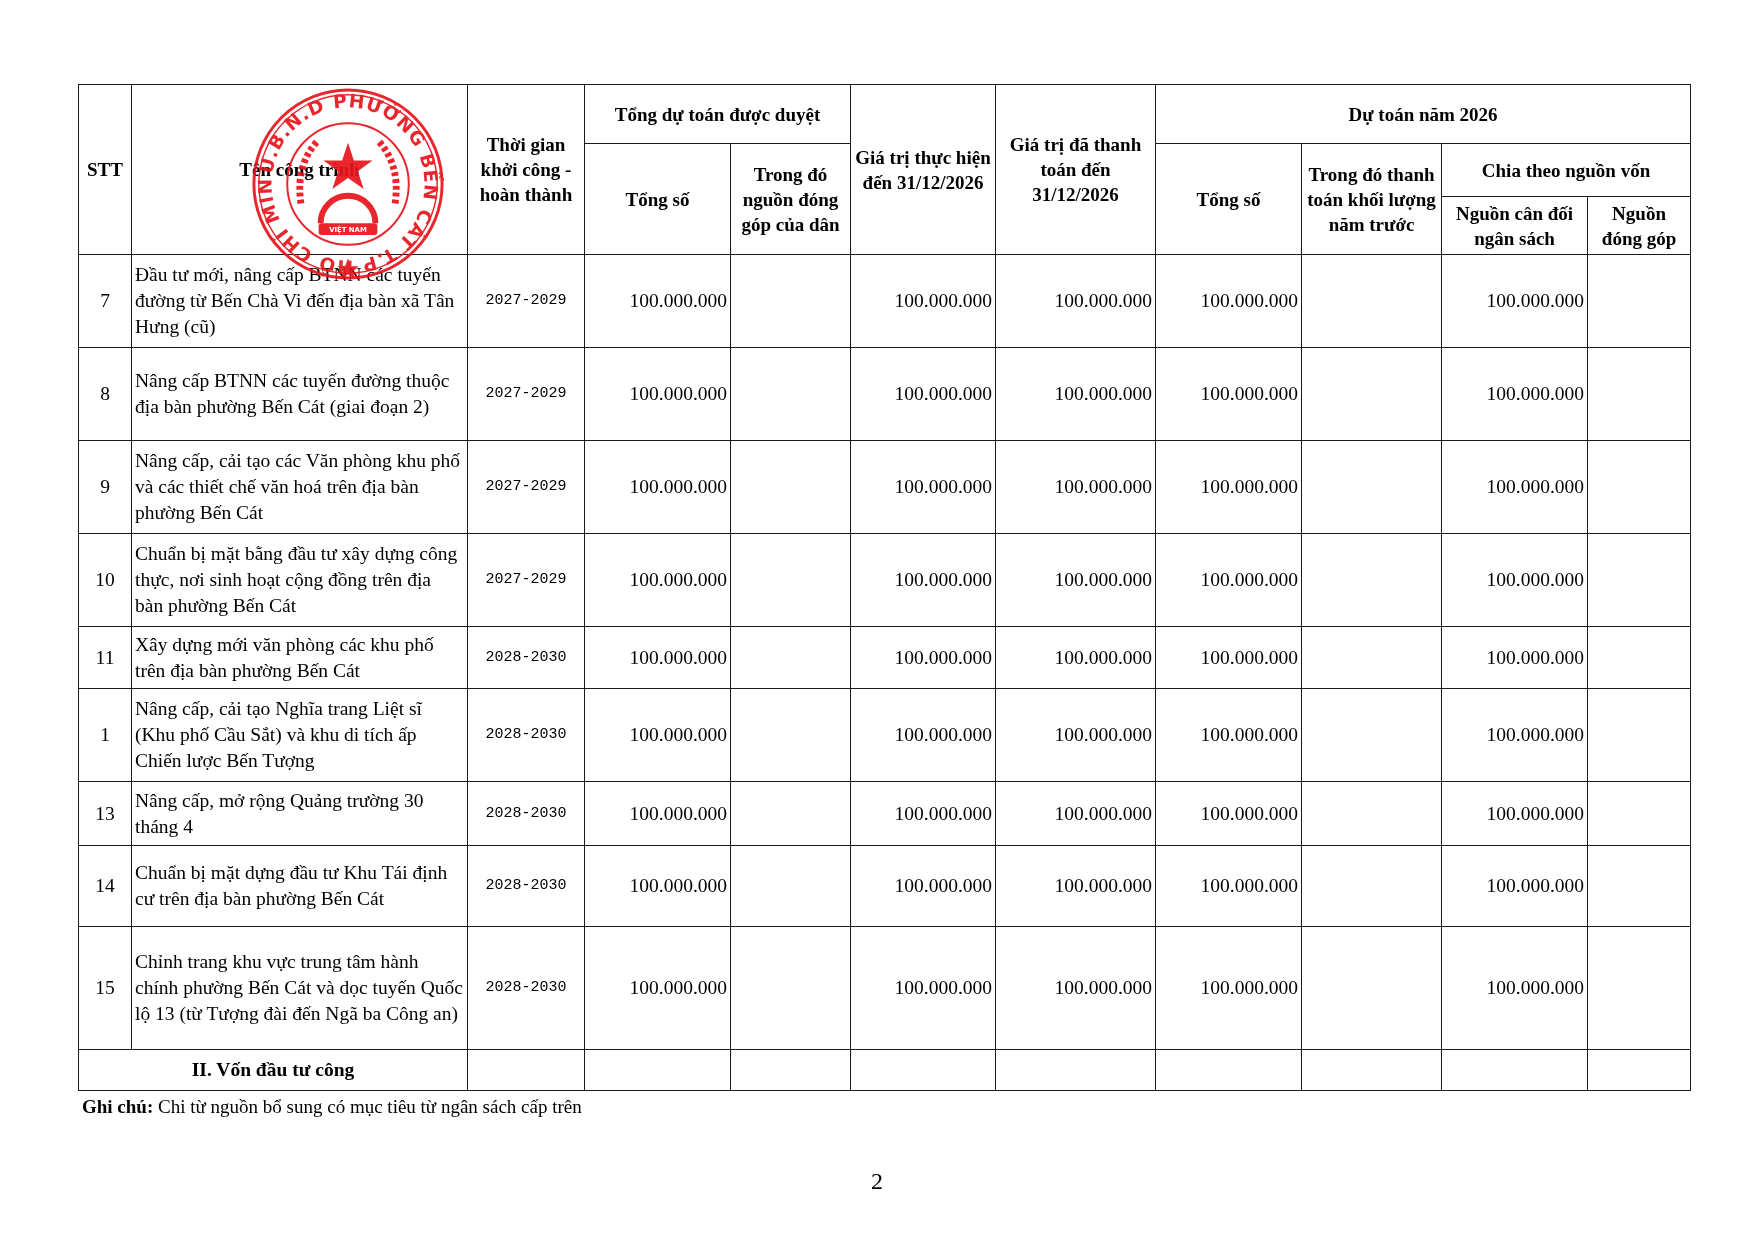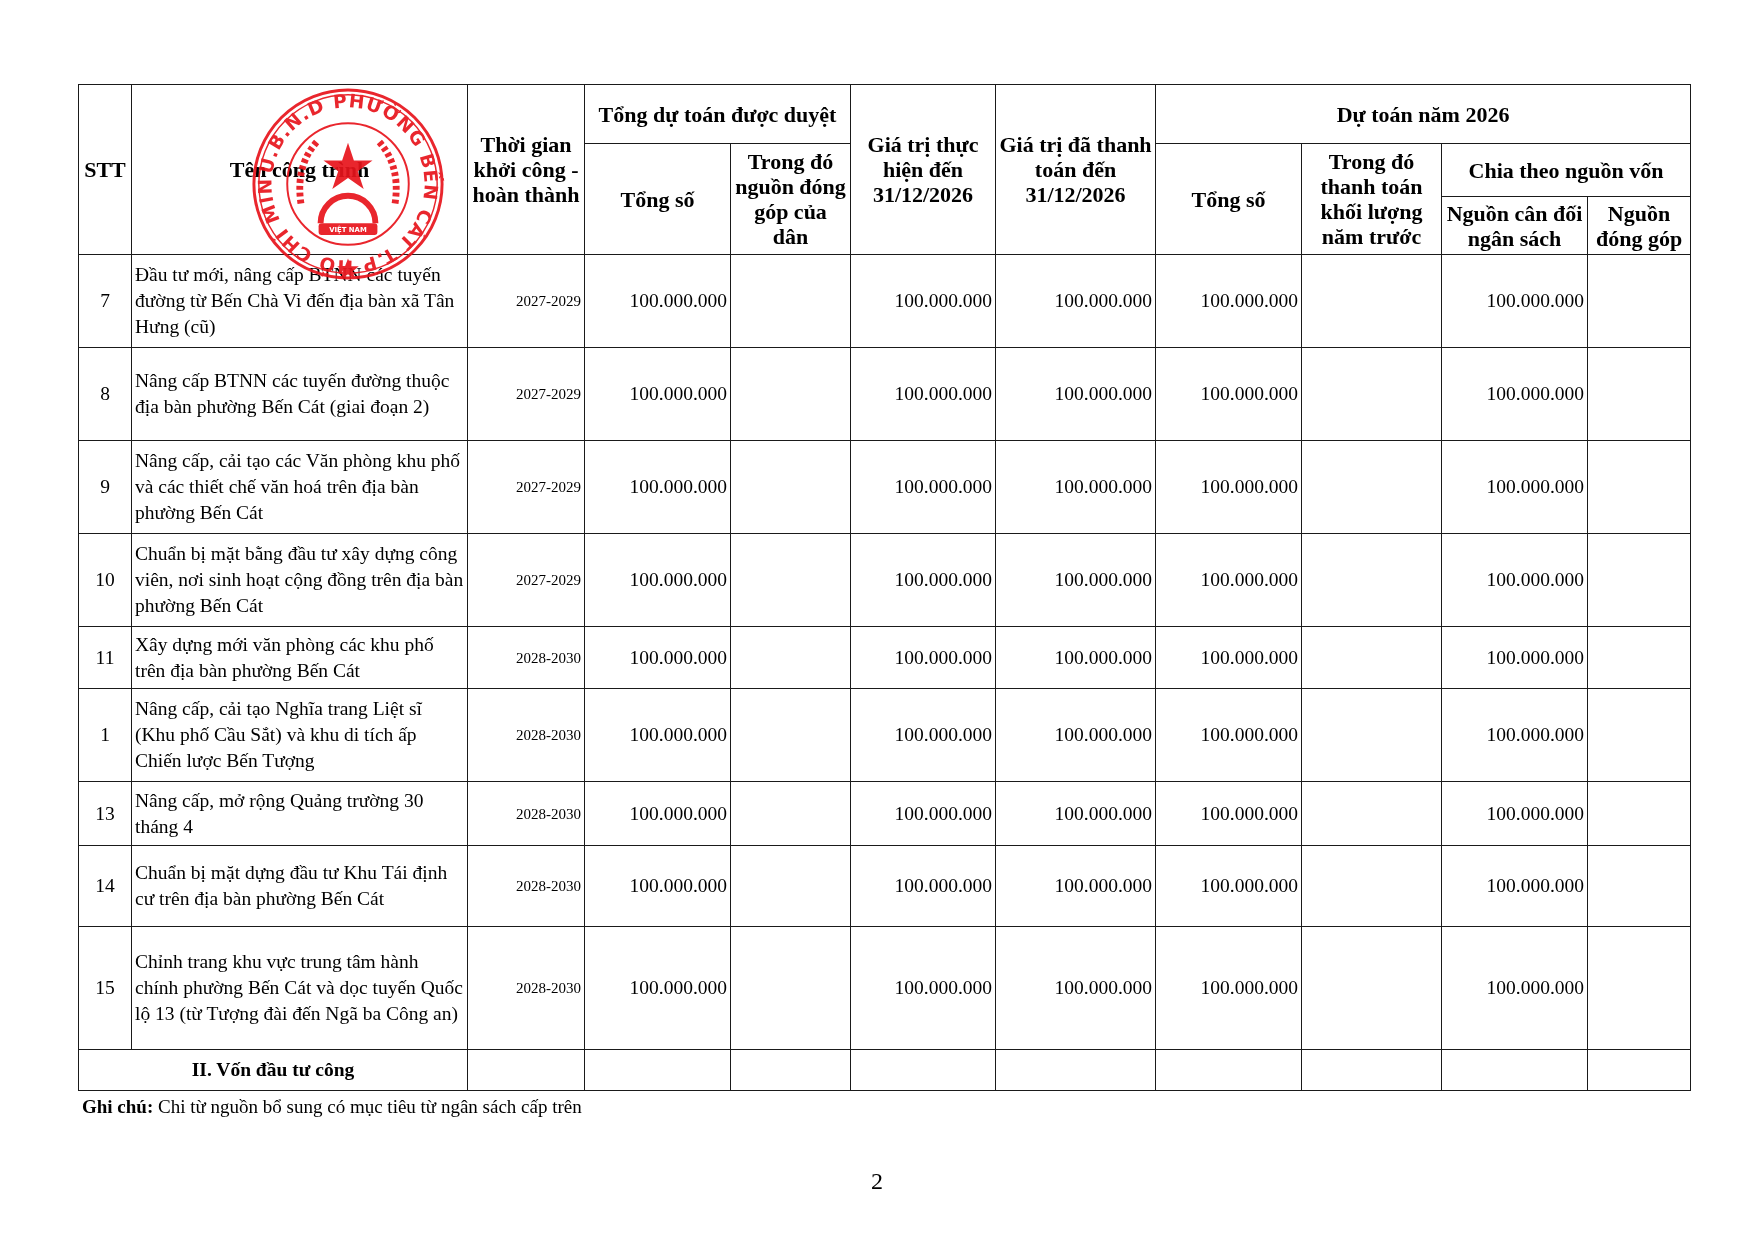--- a/index.html
+++ b/index.html
@@ -1,25 +1,25 @@
 <!DOCTYPE html>
 <html><head>
 <meta charset="utf-8">
 <style>
   html, body { margin:0; padding:0; background:#ffffff; }
   body { width:1754px; height:1240px; position:relative; overflow:hidden;
          font-family:"Liberation Serif","DejaVu Serif",serif; color:#000; }
   table.budget { position:absolute; left:78px; top:84px; border-collapse:collapse;
          table-layout:fixed; width:1612px; }
   table.budget td, table.budget th { border:1.6px solid #1a1a1a; padding:0 3px; vertical-align:middle; }
-  table.budget th { font-weight:bold; font-size:22px; line-height:25px; text-align:center; }
+  table.budget th { font-weight:bold; font-size:19px; line-height:25px; text-align:center; }
   table.budget td { font-size:19.5px; line-height:26px; }
   td.stt { text-align:center; }
   td.name { text-align:left; padding-left:3px; }
-  td.time { text-align:right; font-size:15px !important; }
+  td.time { text-align:center; font-size:15px !important;font-family:Liberation Mono, monospace; }
   td.num { text-align:right; padding-right:3px; }
   td.section { font-weight:bold; text-align:center; }
   .note { position:absolute; left:82px; top:1096px; font-size:19px; }
   .note b { font-weight:bold;margin-top:43px; }
   .page-num { position:absolute; left:0; width:1754px; top:1168px; text-align:center; font-size:24px; }
   .stamp { position:absolute; left:250px; top:86px; width:196px; height:196px; pointer-events:none; opacity:0.92; }
 </style>
 </head>
 <body>
 
@@ -94,21 +94,21 @@
         <td class="num"></td>
         <td class="num">100.000.000</td>
         <td class="num">100.000.000</td>
         <td class="num">100.000.000</td>
         <td class="num"></td>
         <td class="num">100.000.000</td>
         <td class="num"></td>
       </tr>
       <tr style="height: 93px;">
         <td class="stt">10</td>
-        <td class="name">Chuẩn bị mặt bằng đầu tư xây dựng công viên, nơi sinh hoạt cộng đồng trên địa bàn phường Bến Cát</td>
+        <td class="name">Chuẩn bị mặt bằng đầu tư xây dựng công thực, nơi sinh hoạt cộng đồng trên địa bàn phường Bến Cát</td>
         <td class="time">2027-2029</td>
         <td class="num">100.000.000</td>
         <td class="num"></td>
         <td class="num">100.000.000</td>
         <td class="num">100.000.000</td>
         <td class="num">100.000.000</td>
         <td class="num"></td>
         <td class="num">100.000.000</td>
         <td class="num"></td>
       </tr>

